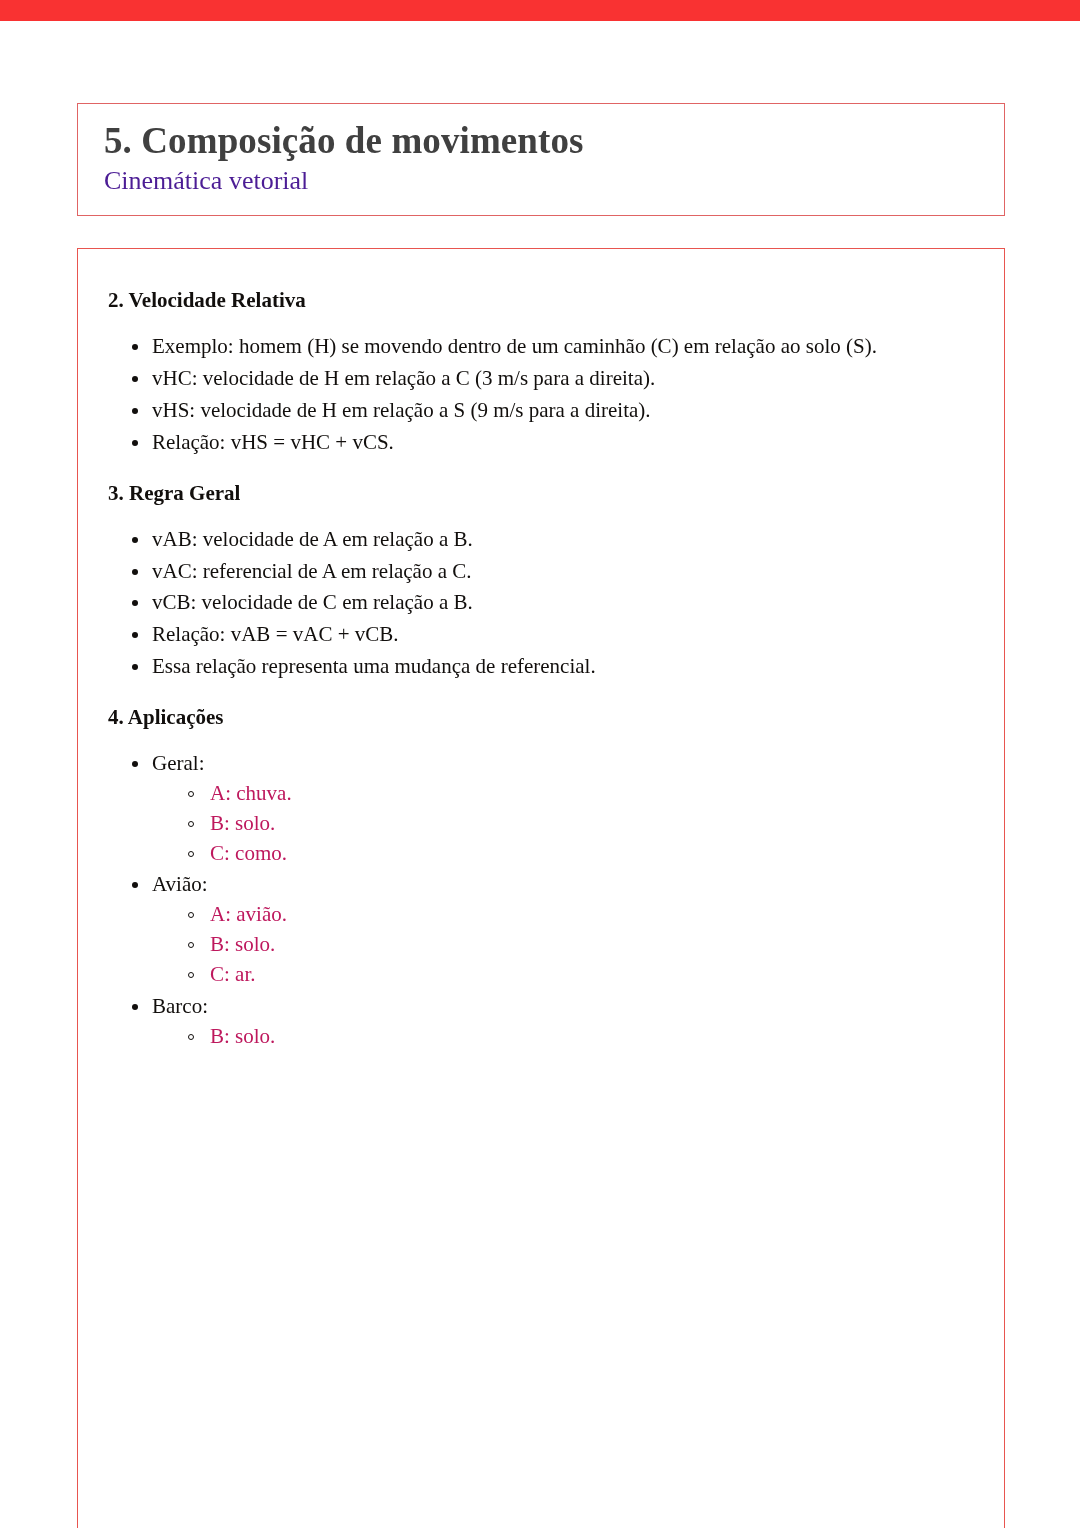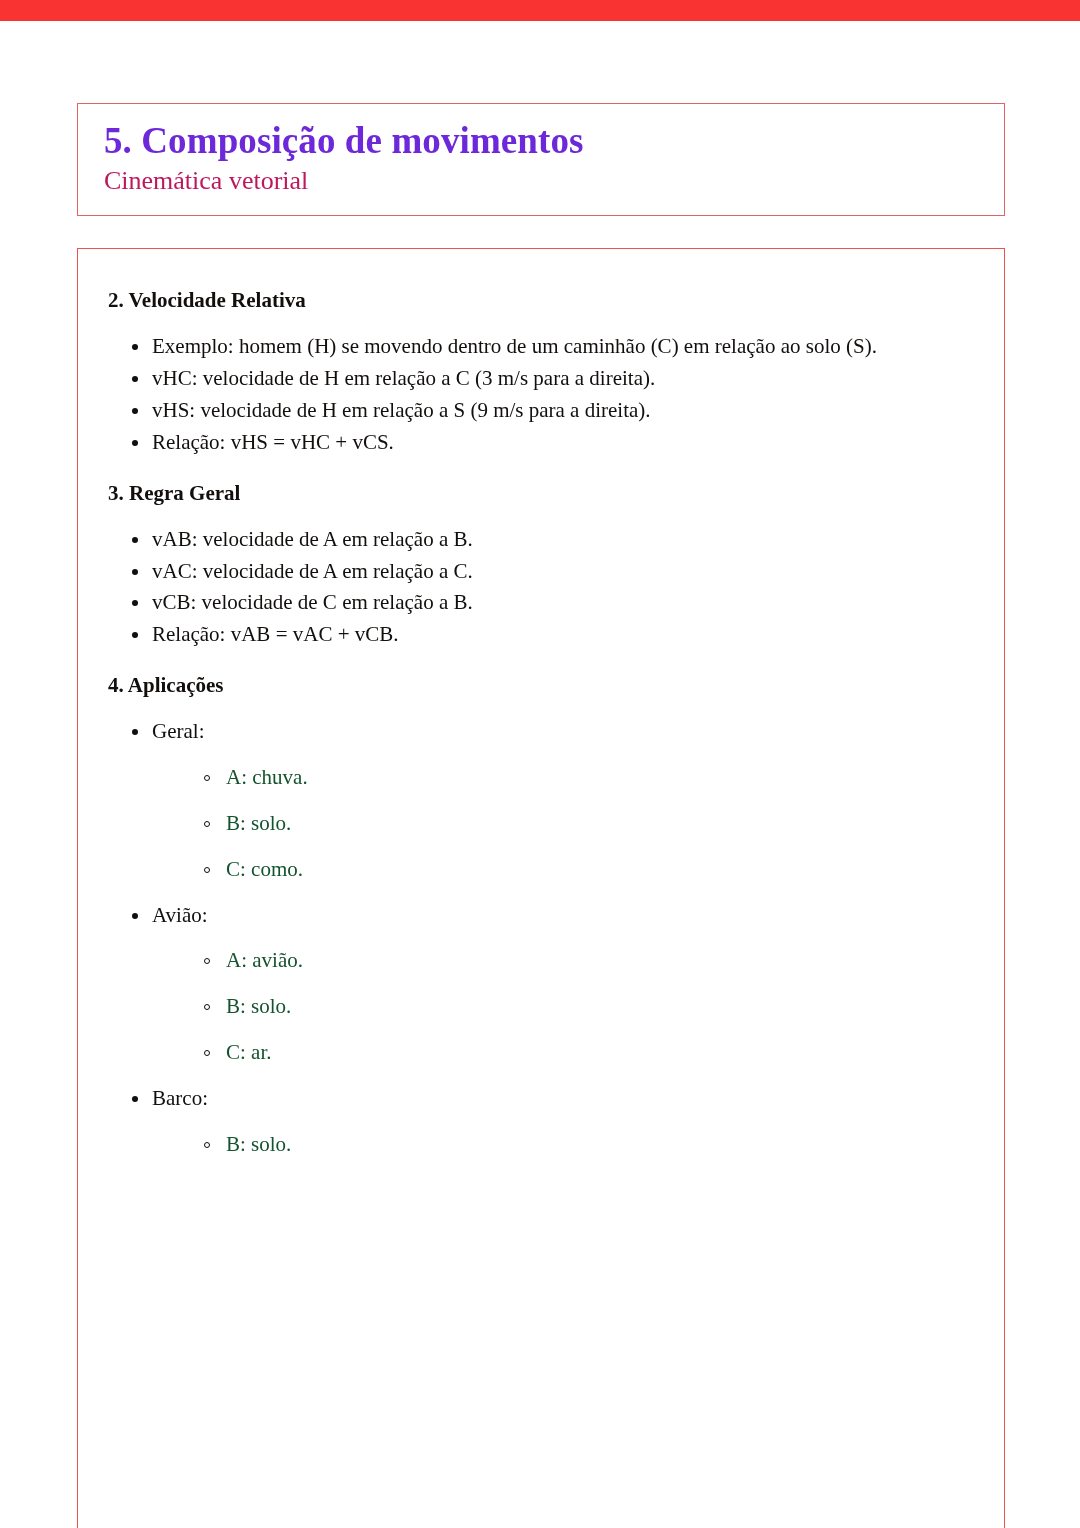--- a/index.html
+++ b/index.html
@@ -31,30 +31,30 @@
     left: 77px;
     top: 103px;
     width: 928px;
     height: 113px;
     box-sizing: border-box;
     border: 1.6px solid #e06464;
     background: #ffffff;
     padding: 16px 0 0 26px;
   }
   .doc-title {
-    color: #6d28d9;
+    color: #404040;
     font-size: 37px;
     font-weight: bold;
     line-height: 1.12;
     letter-spacing: 0.1px;
     margin: 0;
     white-space: nowrap;
   }
   .doc-subtitle {
-    color: #be185d;
+    color: #4c1d95;
     font-size: 26px;
     font-weight: normal;
     line-height: 1.25;
     margin: 4px 0 0 0;
     white-space: nowrap;
   }
 
   
   .content-card {
     position: absolute;
@@ -111,24 +111,24 @@
   }
 
   ul.subbullets {
     list-style: none;
     margin: 0;
     padding: 0 0 0 33px;
   }
   ul.subbullets > li {
     position: relative;
     font-size: 21px;
-    color: #14532d;
+    color: #be185d;
     line-height: 1.42;
     padding-left: 25px;
-    margin: 16px;
+    margin: 0;
   }
   ul.subbullets > li::before {
     content: "";
     position: absolute;
     left: 3px;
     top: 12px;
     width: 6px;
     height: 6px;
     border-radius: 50%;
     border: 1.3px solid #120f0d;
@@ -154,23 +154,24 @@
           <li><span class="li-text">Exemplo: homem (H) se movendo dentro de um caminhão (C) em relação ao solo (S).</span></li>
           <li><span class="li-text">vHC: velocidade de H em relação a C (3 m/s para a direita).</span></li>
           <li><span class="li-text">vHS: velocidade de H em relação a S (9 m/s para a direita).</span></li>
           <li><span class="li-text">Relação: vHS = vHC + vCS.</span></li>
         </ul>
       </div>
       <div class="section">
         <div class="section-heading">3. Regra Geral</div>
         <ul class="bullets">
           <li><span class="li-text">vAB: velocidade de A em relação a B.</span></li>
-          <li><span class="li-text">vAC: velocidade de A em relação a C.</span></li>
+          <li><span class="li-text">vAC: referencial de A em relação a C.</span></li>
           <li><span class="li-text">vCB: velocidade de C em relação a B.</span></li>
           <li><span class="li-text">Relação: vAB = vAC + vCB.</span></li>
+          <li><span class="li-text">Essa relação representa uma mudança de referencial.</span></li>
         </ul>
       </div>
       <div class="section">
         <div class="section-heading">4. Aplicações</div>
         <ul class="bullets">
           <li><span class="li-text">Geral:</span><ul class="subbullets">
               <li><span class="li-text">A: chuva.</span></li>
               <li><span class="li-text">B: solo.</span></li>
               <li><span class="li-text">C: como.</span></li>
             </ul></li>

